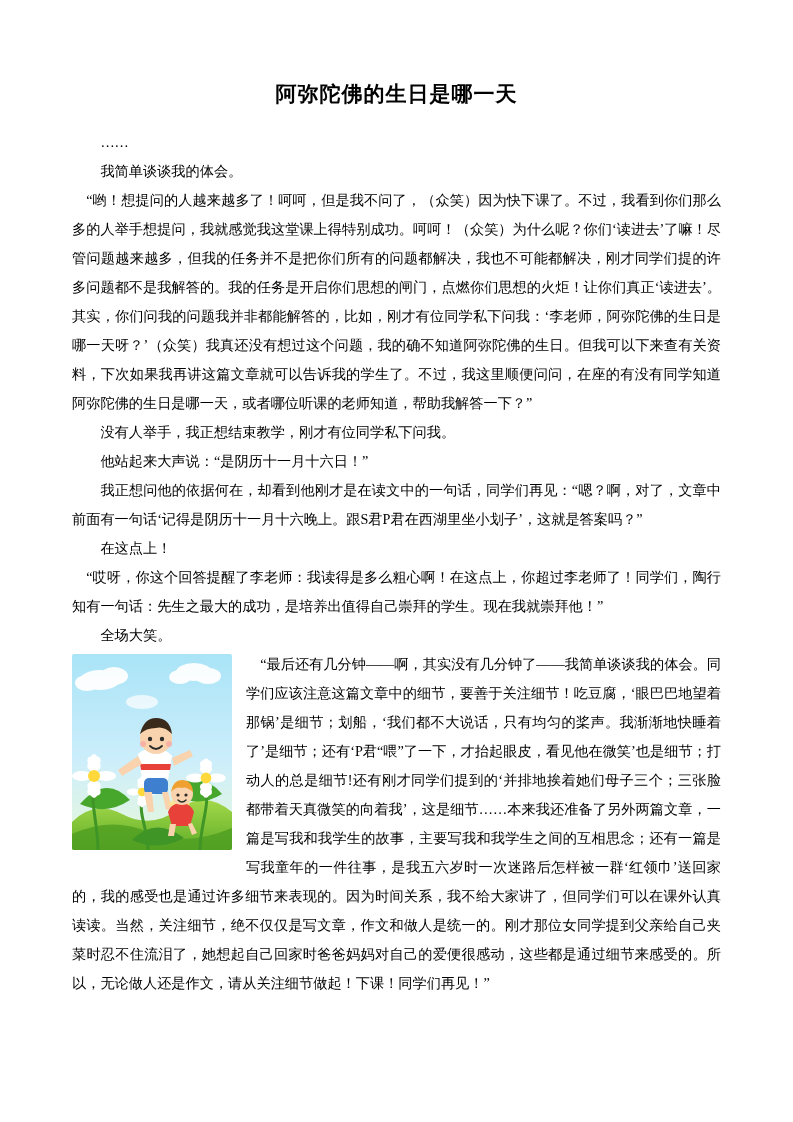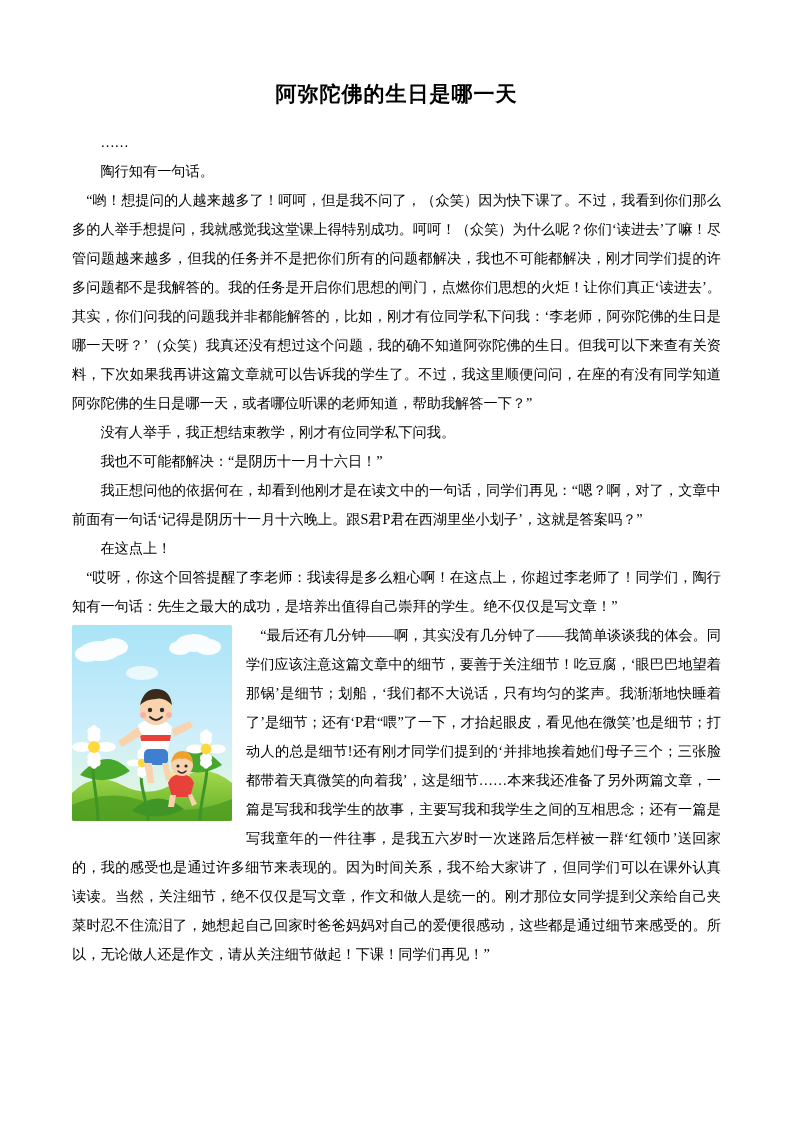--- a/index.html
+++ b/index.html
@@ -60,27 +60,28 @@
 </head>
 <body>
 
 <div class="page">
 
   <div class="doc-title">阿弥陀佛的生日是哪一天</div>
 
   <div class="body-text clearfix">
 
     <p class="ind2">……</p>
-    <p class="ind2">陶行知有一句话。</p>
+    <p class="ind2">我简单谈谈我的体会。</p>
     <p class="ind1">“哟！想提问的人越来越多了！呵呵，但是我不问了，（众笑）因为快下课了。不过，我看到你们那么多的人举手想提问，我就感觉我这堂课上得特别成功。呵呵！（众笑）为什么呢？你们‘读进去’了嘛！尽管问题越来越多，但我的任务并不是把你们所有的问题都解决，我也不可能都解决，刚才同学们提的许多问题都不是我解答的。我的任务是开启你们思想的闸门，点燃你们思想的火炬！让你们真正‘读进去’。其实，你们问我的问题我并非都能解答的，比如，刚才有位同学私下问我：‘李老师，阿弥陀佛的生日是哪一天呀？’（众笑）我真还没有想过这个问题，我的确不知道阿弥陀佛的生日。但我可以下来查有关资料，下次如果我再讲这篇文章就可以告诉我的学生了。不过，我这里顺便问问，在座的有没有同学知道阿弥陀佛的生日是哪一天，或者哪位听课的老师知道，帮助我解答一下？”</p>
     <p class="ind2">没有人举手，我正想结束教学，刚才有位同学私下问我。</p>
-    <p class="ind2">我也不可能都解决：“是阴历十一月十六日！”</p>
+    <p class="ind2">他站起来大声说：“是阴历十一月十六日！”</p>
     <p class="ind2">我正想问他的依据何在，却看到他刚才是在读文中的一句话，同学们再见：“嗯？啊，对了，文章中前面有一句话‘记得是阴历十一月十六晚上。跟S君P君在西湖里坐小划子’，这就是答案吗？”</p>
     <p class="ind2">在这点上！</p>
-    <p class="ind1">“哎呀，你这个回答提醒了李老师：我读得是多么粗心啊！在这点上，你超过李老师了！同学们，陶行知有一句话：先生之最大的成功，是培养出值得自己崇拜的学生。绝不仅仅是写文章！”</p>
+    <p class="ind1">“哎呀，你这个回答提醒了李老师：我读得是多么粗心啊！在这点上，你超过李老师了！同学们，陶行知有一句话：先生之最大的成功，是培养出值得自己崇拜的学生。现在我就崇拜他！”</p>
+    <p class="ind2">全场大笑。</p>
 
     <div class="float-img">
       <svg width="160" height="196" viewBox="0 0 160 196" xmlns="http://www.w3.org/2000/svg">
         <defs>
           <linearGradient id="skyg" x1="0" y1="0" x2="0" y2="1">
             <stop offset="0%" stop-color="#a9e4f7"></stop>
             <stop offset="55%" stop-color="#cdeefb"></stop>
             <stop offset="100%" stop-color="#e9f8d8"></stop>
           </linearGradient>
           <linearGradient id="grassg" x1="0" y1="0" x2="0" y2="1">

